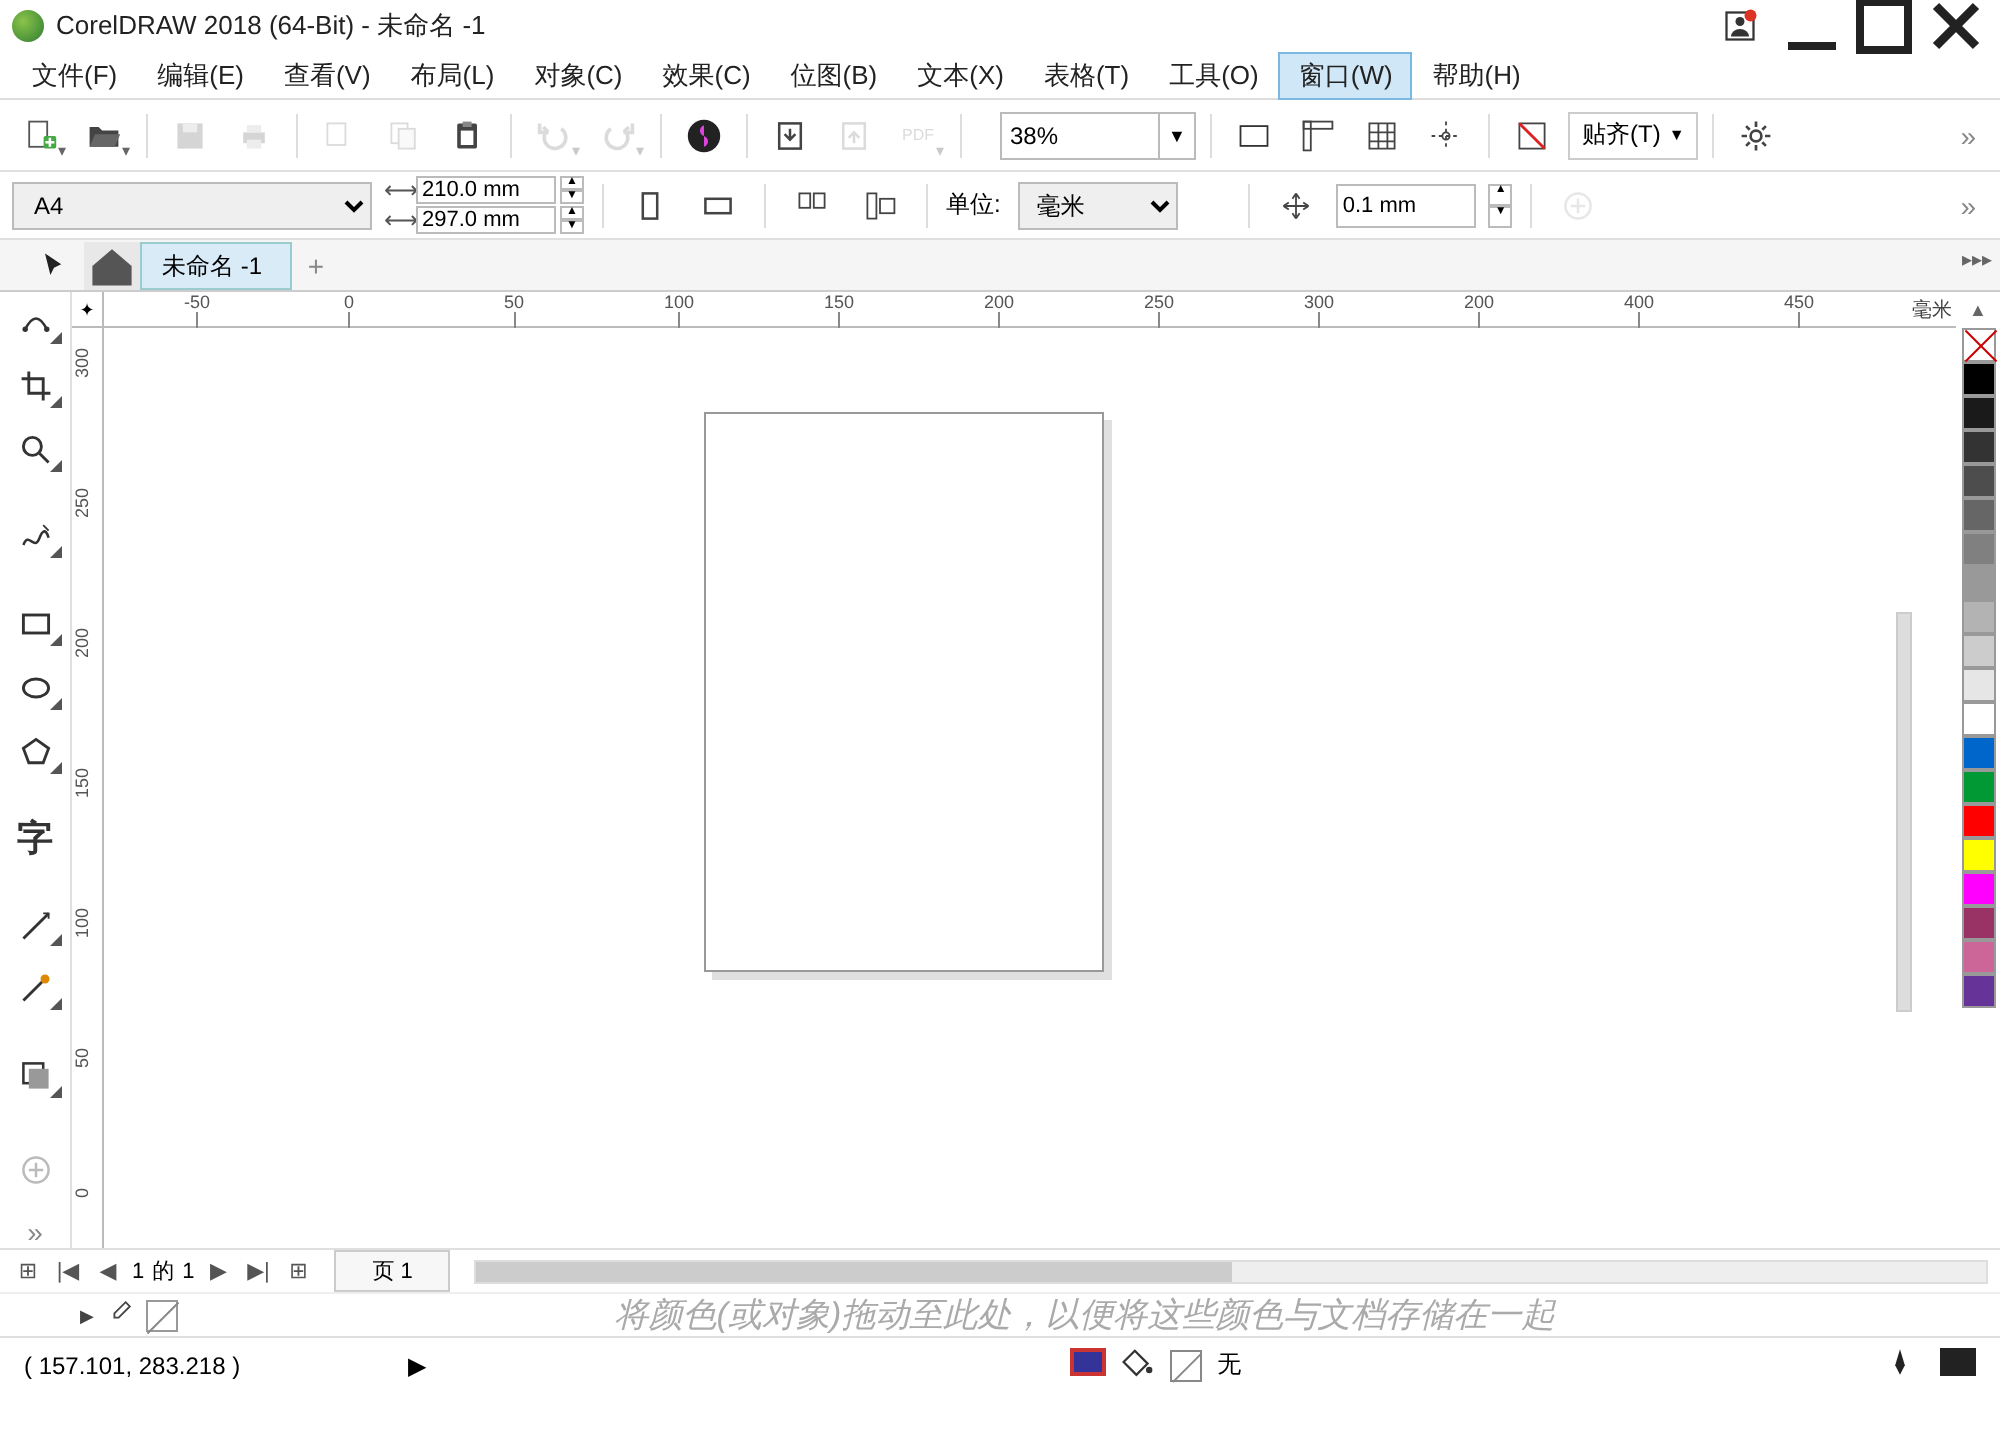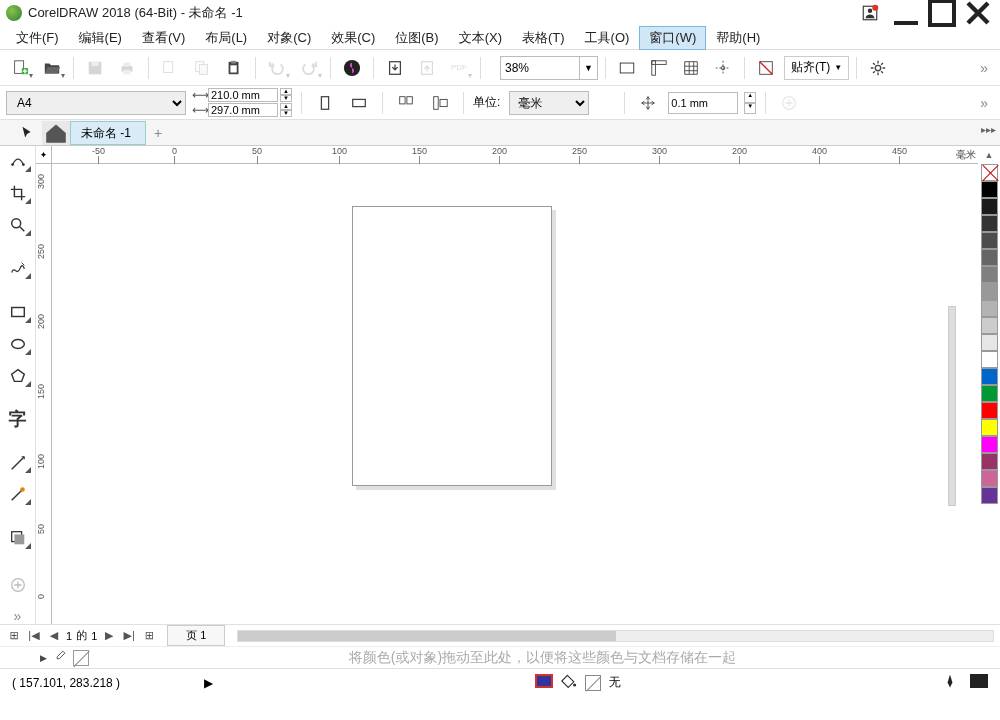--- a/index.html
+++ b/index.html
@@ -64,21 +64,21 @@
 .pagebar { height:22px; display:flex; align-items:center; padding:0 6px; gap:4px; font-size:11px; border-top:1px solid #e0e0e0; }
 .pagebar .nav { width:16px; text-align:center; color:#555; cursor:pointer; }
 .pagebar .pgtab { padding:2px 18px; border:1px solid #ccc; background:#f7f7f7; font-size:11px; margin-left:6px; }
 .pagebar .hscroll { flex:1; height:12px; background:#eee; border:1px solid #ddd; margin-left:8px; position:relative; }
 .pagebar .hscroll .thumb { position:absolute; left:0; top:0; width:50%; height:100%; background:#ccc; }
 .colordrop { height:22px; display:flex; align-items:center; gap:6px; padding:0 10px 0 40px; border-top:1px solid #eee; }
 .colordrop .arrow { font-size:9px; color:#444; }
 .colordrop .eyedrop svg { width:14px; height:14px; }
 .colordrop .noneswatch { width:16px; height:16px; border:1px solid #999; background:#fff; position:relative; }
 .colordrop .noneswatch::before { content:""; position:absolute; width:1px; height:22px; background:#888; top:-3px; left:7px; transform:rotate(45deg);}
-.colordrop .hint { flex:1; text-align:center; color:#aaa; font-size:14px; }
+.colordrop .hint { flex:1; text-align:center; color:#aaa; font-style:italic; font-size:17px; }
 .statusbar { height:28px; display:flex; align-items:center; padding:0 12px; gap:12px; border-top:1px solid #e0e0e0; font-size:12px; }
 .statusbar .coords { flex:0 0 180px; }
 .statusbar .spacer { flex:1; }
 .statusbar .midicons { display:flex; gap:8px; align-items:center; }
 .statusbar .noneic { width:16px; height:16px; border:1px solid #888; position:relative; }
 .statusbar .noneic::before { content:""; position:absolute; width:1px; height:20px; background:#888; top:-2px; left:7px; transform:rotate(45deg);}
 .flexsp { flex:1; }
 .overflow-btn { color:#888; font-size:14px; padding:0 6px; }
 </style>
 </head>

